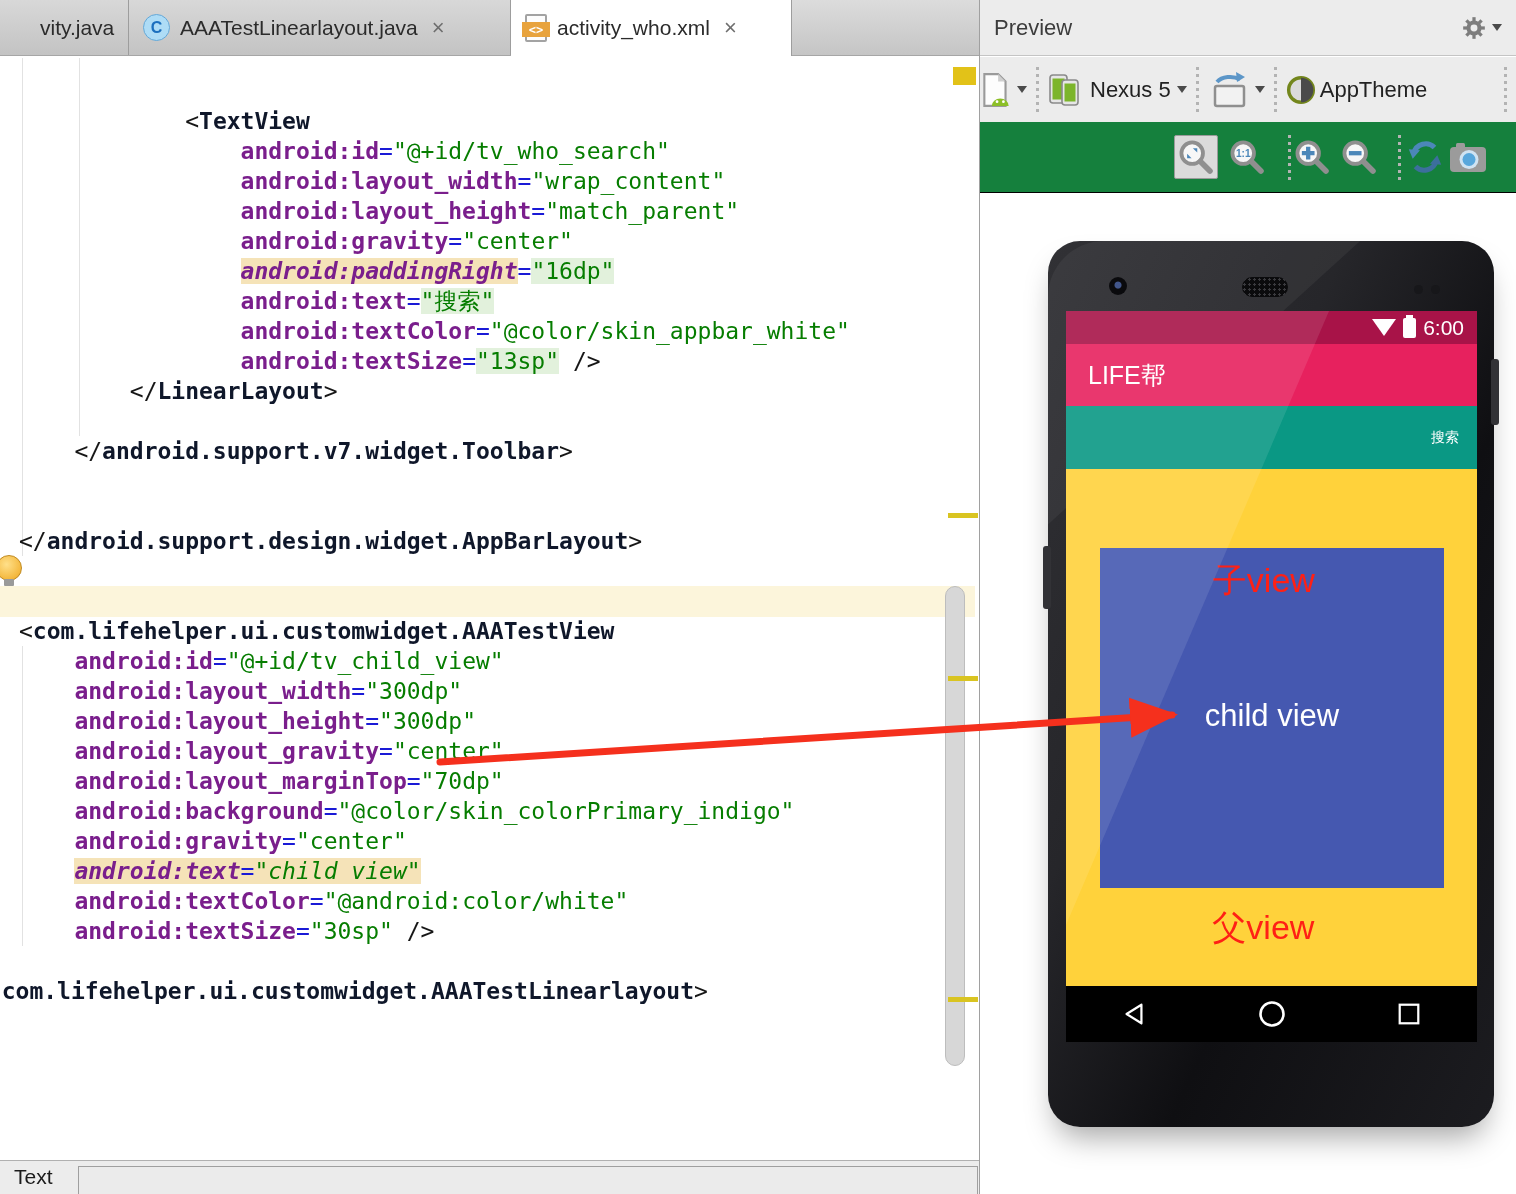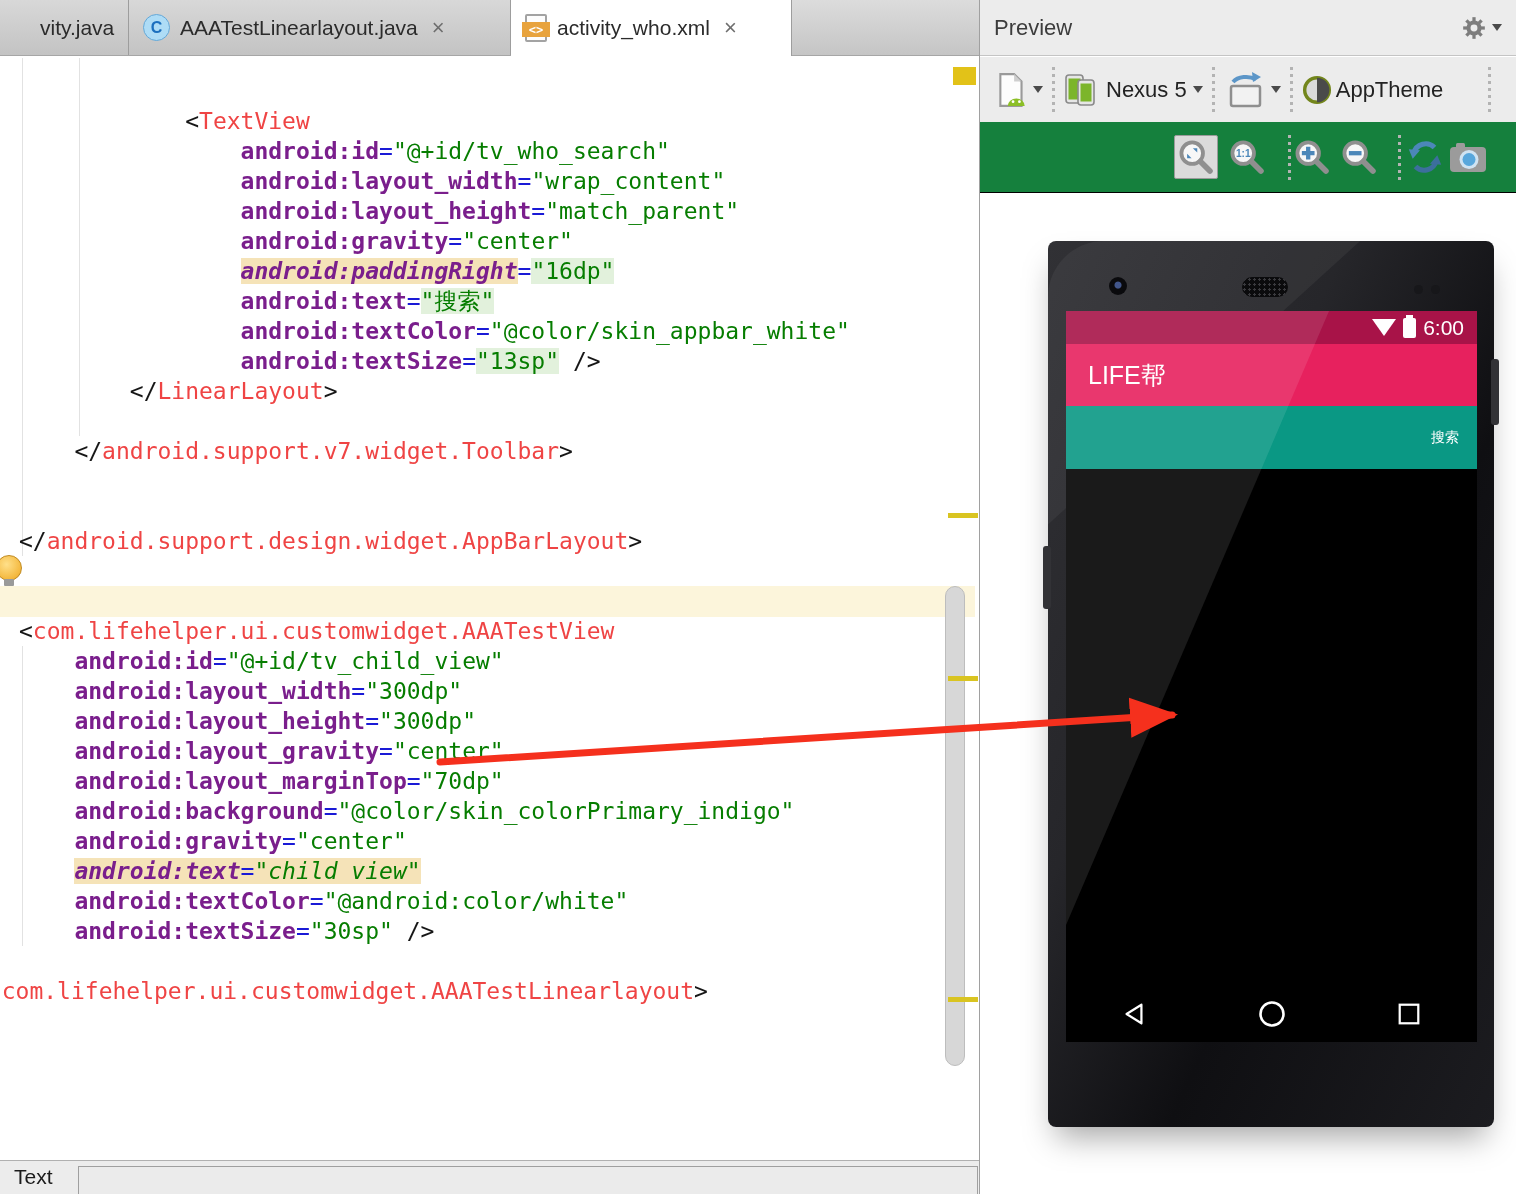--- a/index.html
+++ b/index.html
@@ -24,21 +24,21 @@
     display:flex; align-items:center; justify-content:center; }
 
   
   .editor { position:absolute; left:0; top:56px; width:980px; height:1104px; background:#fff; overflow:hidden; }
   .guide { position:absolute; width:1px; background:#e2e2e2; z-index:0; }
   .cur-line { position:absolute; left:0; top:530px; width:975px; height:31px; background:#FCF5DB; z-index:0; }
   .code-area { position:absolute; left:19px; top:50px; font-family:"DejaVu Sans Mono",monospace;
     font-size:23px; line-height:30px; white-space:pre; color:#161616; z-index:1; }
   .code-line { height:30px; }
   .code-line.clip { margin-left:-45px; }
-  .tag { color:#ef4444; font-weight:normal; }
+  .tag { color:#0f172a; font-weight:bold; }
   .attr { color:#7A1E8C; font-weight:bold; }
   .eq { color:#1A1AD6; }
   .val { color:#067D00; }
   .brk { color:#161616; }
   .hl-tan { background:#F5E3B8;font-style:italic; }
   .hl-grn { background:#E2F1DC; }
 
   .bulb { position:absolute; left:-4px; top:499px; width:26px; height:26px; z-index:2;
     background:radial-gradient(circle at 40% 35%, #FFE08A, #F4B83E 70%, #D89A2B);
     border:1px solid #C08A20; border-radius:50%; }
@@ -63,33 +63,33 @@
   
   .preview-panel { position:absolute; left:980px; top:0; width:536px; height:1194px; background:#fff; }
   .pv-header { position:absolute; left:0; top:0; right:0; height:56px; background:#ECECEC;
     border-bottom:1px solid #c4c4c4; display:flex; align-items:center; padding:0 14px;
     font-size:22px; color:#3c3c3c; }
   .pv-gear { margin-left:auto; display:flex; align-items:center; gap:5px; }
   .caret { width:0; height:0; border-left:6px solid transparent; border-right:6px solid transparent;
     border-top:8px solid #4a4a4a; display:inline-block; }
   .caret.small { border-left-width:5px; border-right-width:5px; border-top-width:7px; }
   .pv-row1 { position:absolute; left:0; top:57px; right:0; height:65px; background:#ECECEC;
-    display:flex; align-items:center; padding:0 16px; }
+    display:flex; align-items:center; padding:0 0; }
   .pv-row2 { position:absolute; left:0; top:122px; right:0; height:71px; background:#15803d;
     border-bottom:1px solid #000000; }
   .dsep { width:3px; height:46px; margin:0 9px; flex:0 0 auto;
     background-image:repeating-linear-gradient(#b3b3b3 0 3px, transparent 3px 7px); }
   .tool-label { font-size:22px; color:#222; margin:0 6px 0 8px; white-space:nowrap; }
   .tbtn { display:flex; align-items:center; }
   .zoombtn { position:absolute; top:13px; }
   .zoombtn.selected { border:1px solid #9B9B9B; background:#DBDBDB; border-radius:2px; padding:2px; }
   .pv-canvas { position:absolute; left:0; top:194px; right:0; bottom:0; background:#fff; }
 
   
-  .phone { position:absolute; left:68px; top:47px; width:446px; height:886px; border-radius:8px;
+  .phone { position:absolute; left:68px; top:47px; width:446px; height:886px; border-radius:32px;
     background:linear-gradient(115deg,#313135 0%,#26262a 35%,#0f0f12 62%,#1c1c20 100%);
     box-shadow:0 18px 30px -8px rgba(0,0,0,0.35); }
   .phone::before { content:""; position:absolute; inset:0; border-radius:56px;
     background:rgba(255,255,255,0.05); clip-path:polygon(0 0,70% 0,0 32%); pointer-events:none; }
   .cam { position:absolute; left:61px; top:36px; width:18px; height:18px; border-radius:50%;
     background:radial-gradient(circle at 50% 45%, #41558a 0 3px, #0a0a0d 4px); }
   .speaker { position:absolute; left:194px; top:36px; width:46px; height:20px; border-radius:10px;
     background-color:#0b0b0d; background-image:radial-gradient(#3a3a3e 1.2px, transparent 1.4px);
     background-size:5px 5px; }
   .sensor { position:absolute; top:44px; width:9px; height:9px; border-radius:50%; background:#17171a; }
@@ -293,20 +293,27 @@
           <span class="wifi"></span>
           <span class="batt"></span>
           <span class="stime">6:00</span>
         </div>
         <div class="abar">
           <span class="abar-title">LIFE帮</span>
         </div>
         <div class="tbar">
           <span class="tbar-label">搜索</span>
         </div>
+        <div class="content">
+          <div class="childbox">
+            <span class="ann ann-child">子view</span>
+            <span class="childtext">child view</span>
+          </div>
+          <span class="ann ann-parent">父view</span>
+        </div>
         <div class="navbar">
           <svg width="26" height="26" viewBox="0 0 28 28">
             <path d="M22 4 L6 14 L22 24 Z" fill="none" stroke="#fff" stroke-width="2.4" stroke-linejoin="round"></path>
           </svg>
           <svg width="28" height="28" viewBox="0 0 28 28">
             <circle cx="14" cy="14" r="11.5" fill="none" stroke="#fff" stroke-width="2.6"></circle>
           </svg>
           <svg width="26" height="26" viewBox="0 0 28 28">
             <rect x="4" y="4" width="20" height="20" fill="none" stroke="#fff" stroke-width="2.4"></rect>
           </svg>

